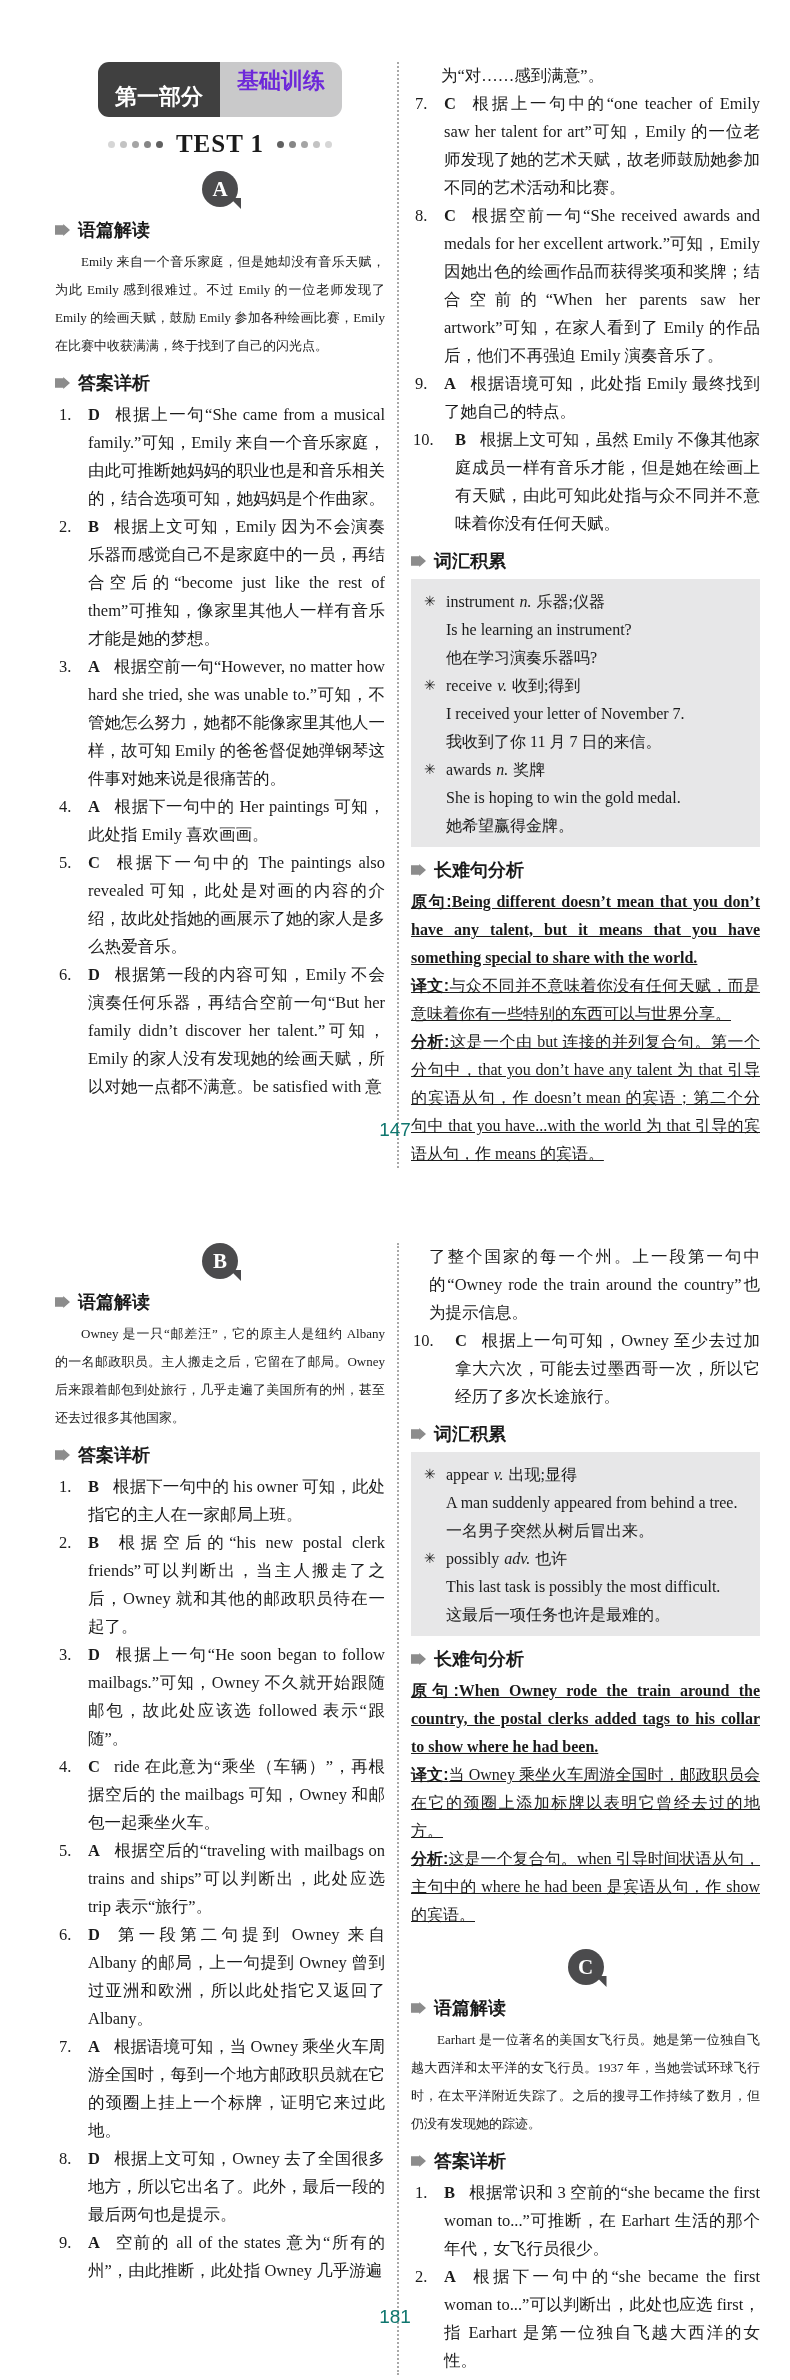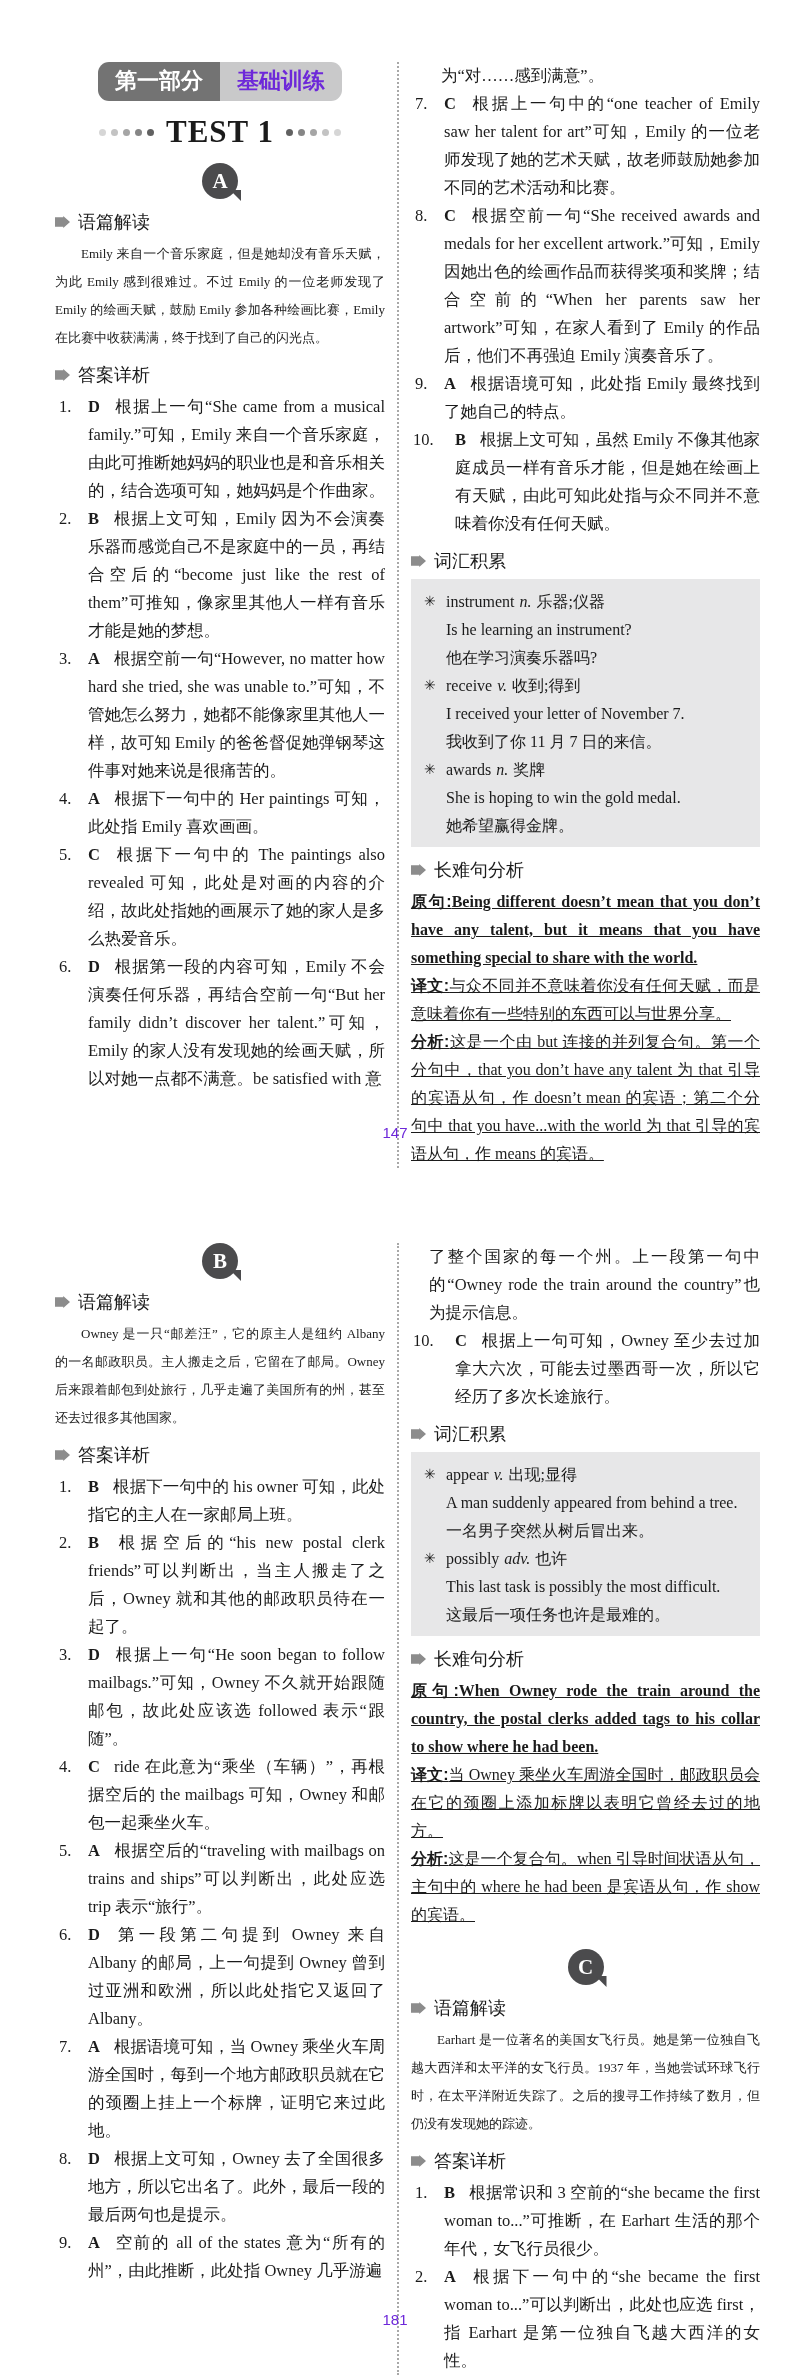--- a/index.html
+++ b/index.html
@@ -17,49 +17,49 @@
   .divider { flex:none; width:0; border-left:2px dotted #a8a8a8; margin:0 12px; }
   .col-r { flex:1; min-width:0; }
 
   
   .part-badge {
     display:flex; width:fit-content; margin:0 auto;
     border-radius:11px; overflow:hidden;
     font-family:"Liberation Sans","DejaVu Sans",sans-serif;
     font-weight:bold; font-size:22px; line-height:1;
   }
-  .pb-left  { background:#737373; color:#ffffff; padding:8px 17px 9px; }
+  .pb-left  { background:#404040; color:#ffffff; padding:24px 17px 9px; }
   .pb-right { background:#c9c9ca; color:#6d28d9; padding:8px 17px 9px; }
 
   
   .test-row { display:flex; align-items:center; justify-content:center; margin-top:13px; }
   .dot { flex:none; width:7px; height:7px; border-radius:50%; margin:0 2.5px; }
   .d1{background:#d6d6d6}.d2{background:#c3c3c3}.d3{background:#a5a5a5}.d4{background:#868686}.d5{background:#616161}
-  .test-title { font-weight:bold; font-size:31px; margin:0 10px; letter-spacing:1px; }
+  .test-title { font-weight:bold; font-size:25px; margin:0 10px; letter-spacing:1px; }
 
   
   .abc {
     width:36px; height:36px; border-radius:50%;
     background:#4b4b4d; color:#fff; font-weight:bold; font-size:21px;
     display:flex; align-items:center; justify-content:center;
     margin:13px auto 9px; position:relative;
   }
   .abc::after {
     content:""; position:absolute; right:-3px; bottom:-2px;
     width:11px; height:11px; background:#4b4b4d;
     clip-path:polygon(0 0,100% 0,100% 100%);
   }
   #page2 .col-l .abc { margin-top:0; }
 
   
   .sec-head { display:flex; align-items:center; margin:11px 0 6px; }
   .sec-arrow { flex:none; width:15px; height:12px; background:#8c8c8c;
     clip-path:polygon(0 10%,55% 10%,55% 0,100% 50%,55% 100%,55% 90%,0 90%); }
   .sec-title { font-family:"Liberation Sans","DejaVu Sans",sans-serif;
-    font-weight:normal; font-size:18px; margin-left:8px; }
+    font-weight:bold; font-size:18px; margin-left:8px; }
 
   .summary { margin:0; text-indent:2em; text-align:justify; font-size:13px; line-height:28px; }
   .lead { margin:0; text-align:justify; font-size:16.5px; line-height:28px; }
   .lead-a { padding-left:30px; }
   .lead-b { padding-left:18px; }
 
   .ans { position:relative; padding-left:33px; font-size:16.5px; line-height:28px; text-align:justify; }
   .ans .num { position:absolute; left:4px; }
   .ans .letter { font-weight:bold; margin-right:14px; }
   .ans-wide { padding-left:44px; }
@@ -70,21 +70,21 @@
   .vhead { position:relative; padding-left:23px; }
   .vmark { position:absolute; left:1px; top:0; font-size:14px; }
   .vpos { font-style:italic; margin:0 5px; }
   .vline { padding-left:23px; }
 
   .sent { margin:0; font-size:16px; line-height:28px; text-align:justify;text-decoration:underline; }
   .slabel { font-family:"Liberation Sans","DejaVu Sans",sans-serif; font-weight:bold; }
   .seng { font-weight:bold; }
 
   .page-num { position:absolute; left:0; width:100%; text-align:center;
-    font-family:"Liberation Sans","DejaVu Sans",sans-serif; font-size:15px; color:#6d28d9; }
+    font-family:"Liberation Sans","DejaVu Sans",sans-serif; font-size:19px; color:#0f766e; }
   #page1 .page-num { bottom:24px; }
   #page2 .page-num { bottom:52px; }
 </style>
 </head>
 <body>
 
 <div class="page" id="page1">
   <div class="cols">
     <div class="col-l">
 

